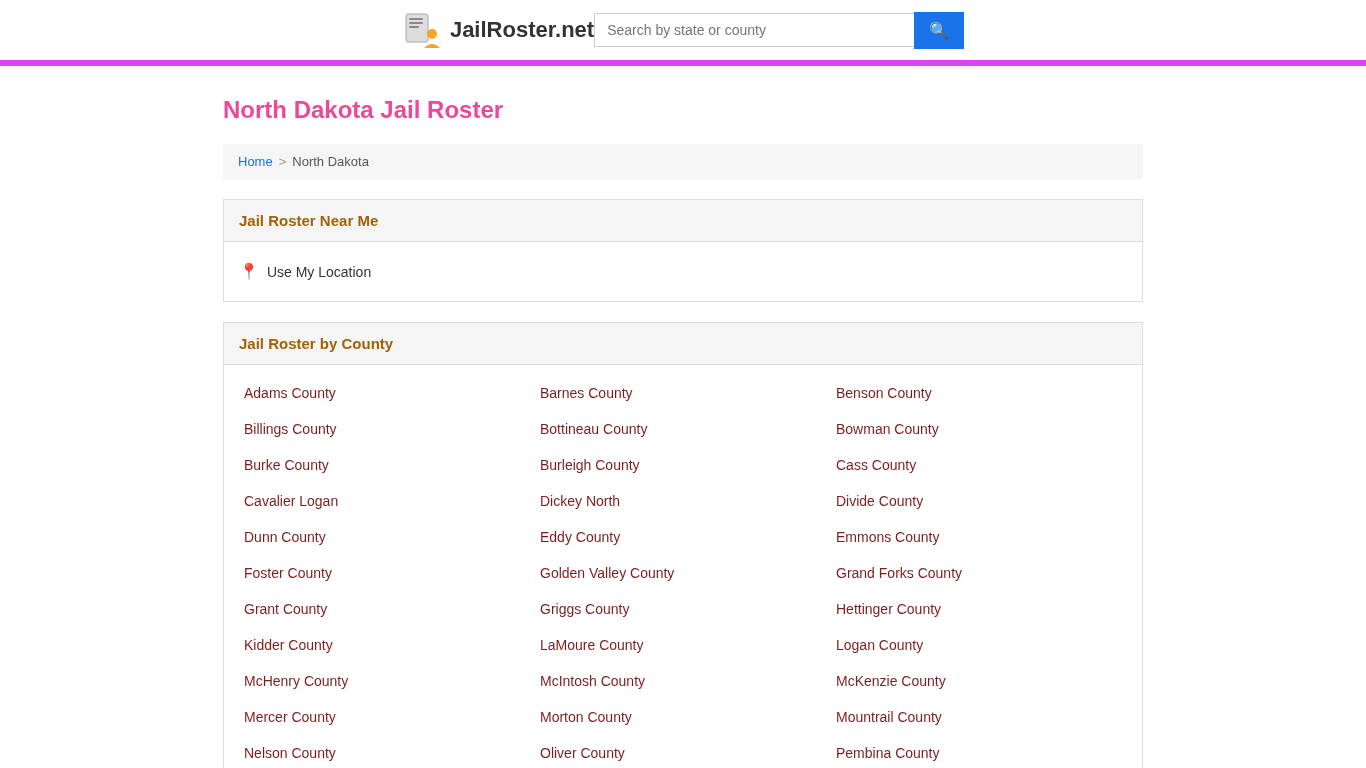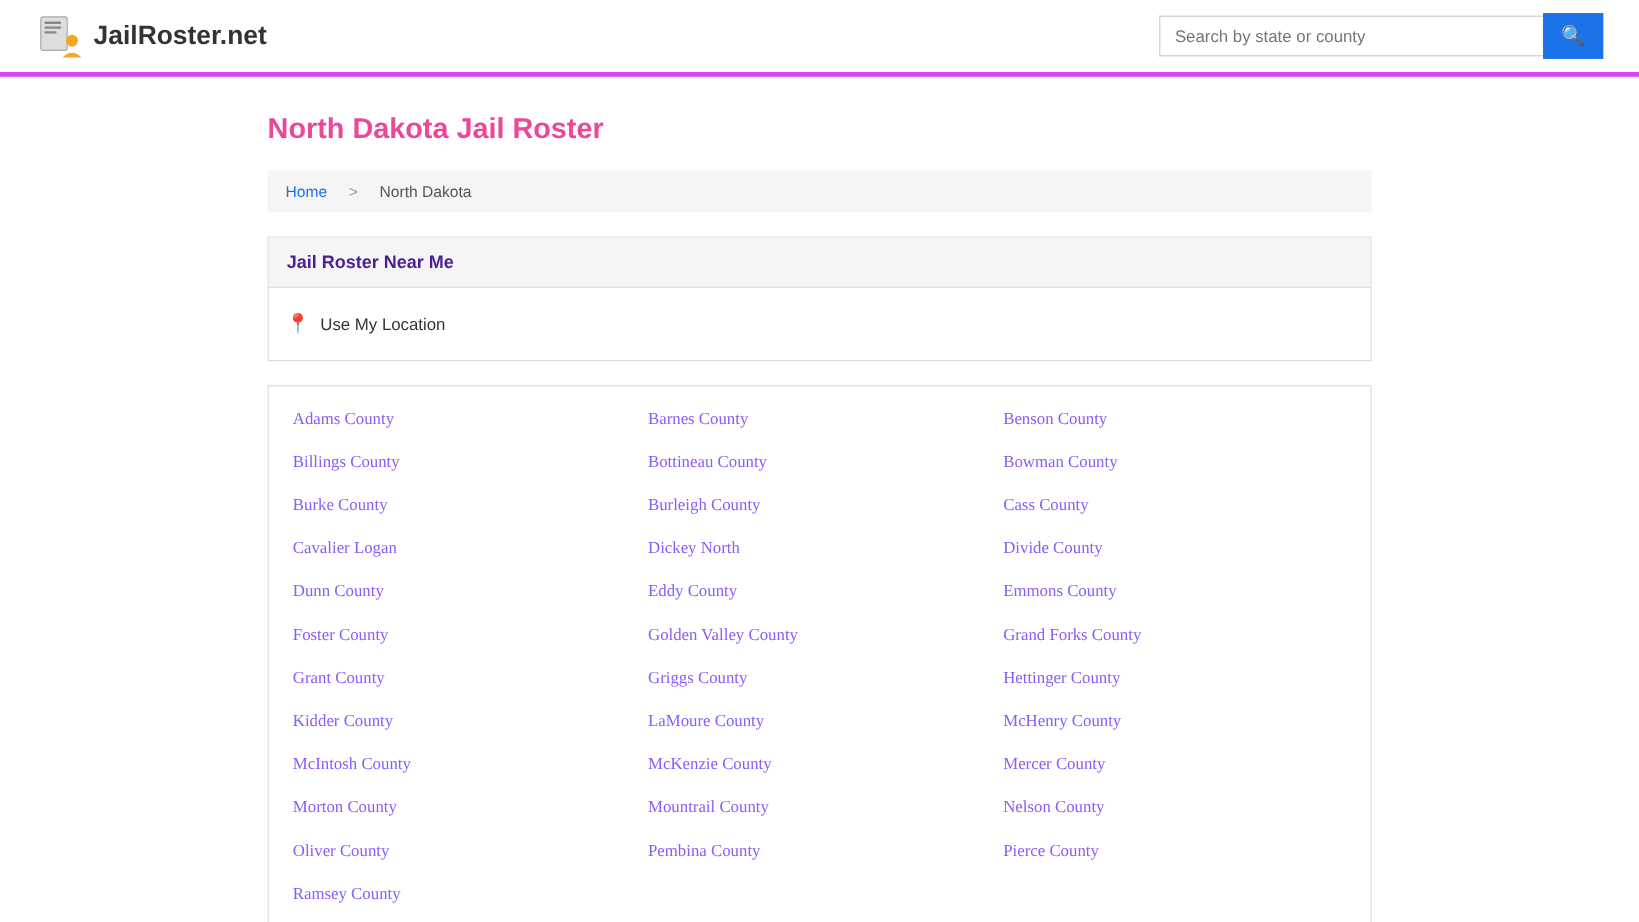--- a/index.html
+++ b/index.html
@@ -10,25 +10,25 @@
 
     body {
       font-family: Arial, sans-serif;
       font-size: 14px;
       color: #333;
       background: #fff;
     }
 
     
     .header {
-      border-bottom: 4px solid #d946ef;
+      border-bottom: 6px solid #d946ef;
       padding: 10px 0;
       display: flex;
       align-items: center;
-      justify-content: space-between;
+      justify-content: center;
       max-width: 1366px;
       margin: 0 auto;
       padding: 10px 30px;
     }
 
     .logo-area {
       display: flex;
       align-items: center;
       gap: 8px;
     }
@@ -84,21 +84,21 @@
 
     
     .breadcrumb {
       background: #f5f5f5;
       padding: 10px 15px;
       margin-bottom: 20px;
       font-size: 13px;
       color: #555;
       display: flex;
       align-items: flex-start;
-      gap: 18px;
+      gap: 6px;
     }
 
     .breadcrumb a {
       color: #1a73e8;
       text-decoration: none;
     }
 
     .breadcrumb-separator {
       color: #999;
     }
@@ -107,21 +107,21 @@
     .section-box {
       border: 1px solid #ddd;
       margin-bottom: 20px;
     }
 
     .section-header {
       background: #f5f5f5;
       padding: 12px 15px;
       font-size: 15px;
       font-weight: bold;
-      color: #4c1d95;
+      color: #a16207;
       border-bottom: 1px solid #ddd;
     }
 
     .section-body {
       padding: 20px 15px;
     }
 
     
     .location-link {
       display: flex;
@@ -140,25 +140,24 @@
     
     .county-grid {
       display: grid;
       grid-template-columns: repeat(3, 1fr);
       gap: 0;
       padding: 10px 15px;
     }
 
     .county-link {
       padding: 10px 5px;
-      color: #8b5cf6;
+      color: #7f1d1d;
       font-size: 14px;
       cursor: pointer;
       text-decoration: none;
-      font-family: Liberation Serif, serif;
     }
   </style>
 </head>
 <body>
 
 <div class="header">
   <div class="logo-area">
     <svg class="logo-icon" viewBox="0 0 40 40" xmlns="http://www.w3.org/2000/svg">
 
       <rect x="4" y="4" width="22" height="28" rx="2" fill="#ddd" stroke="#aaa" stroke-width="1"></rect>
@@ -193,20 +192,21 @@
     <div class="section-header">Jail Roster Near Me</div>
     <div class="section-body">
       <div class="location-link">
         <span class="pin-icon">📍</span>
         <span>Use My Location</span>
       </div>
     </div>
   </div>
 
   <div class="section-box">
+    <div class="section-header">Jail Roster by County</div>
     <div class="county-grid" id="county-grid">
     <a href="#" class="county-link">Adams County</a>
         <a href="#" class="county-link">Barnes County</a>
         <a href="#" class="county-link">Benson County</a>
         <a href="#" class="county-link">Billings County</a>
         <a href="#" class="county-link">Bottineau County</a>
         <a href="#" class="county-link">Bowman County</a>
         <a href="#" class="county-link">Burke County</a>
         <a href="#" class="county-link">Burleigh County</a>
         <a href="#" class="county-link">Cass County</a>
@@ -217,20 +217,21 @@
         <a href="#" class="county-link">Eddy County</a>
         <a href="#" class="county-link">Emmons County</a>
         <a href="#" class="county-link">Foster County</a>
         <a href="#" class="county-link">Golden Valley County</a>
         <a href="#" class="county-link">Grand Forks County</a>
         <a href="#" class="county-link">Grant County</a>
         <a href="#" class="county-link">Griggs County</a>
         <a href="#" class="county-link">Hettinger County</a>
         <a href="#" class="county-link">Kidder County</a>
         <a href="#" class="county-link">LaMoure County</a>
+        <a href="#" class="county-link">Logan County</a>
         <a href="#" class="county-link">McHenry County</a>
         <a href="#" class="county-link">McIntosh County</a>
         <a href="#" class="county-link">McKenzie County</a>
         <a href="#" class="county-link">Mercer County</a>
         <a href="#" class="county-link">Morton County</a>
         <a href="#" class="county-link">Mountrail County</a>
         <a href="#" class="county-link">Nelson County</a>
         <a href="#" class="county-link">Oliver County</a>
         <a href="#" class="county-link">Pembina County</a>
         <a href="#" class="county-link">Pierce County</a>

